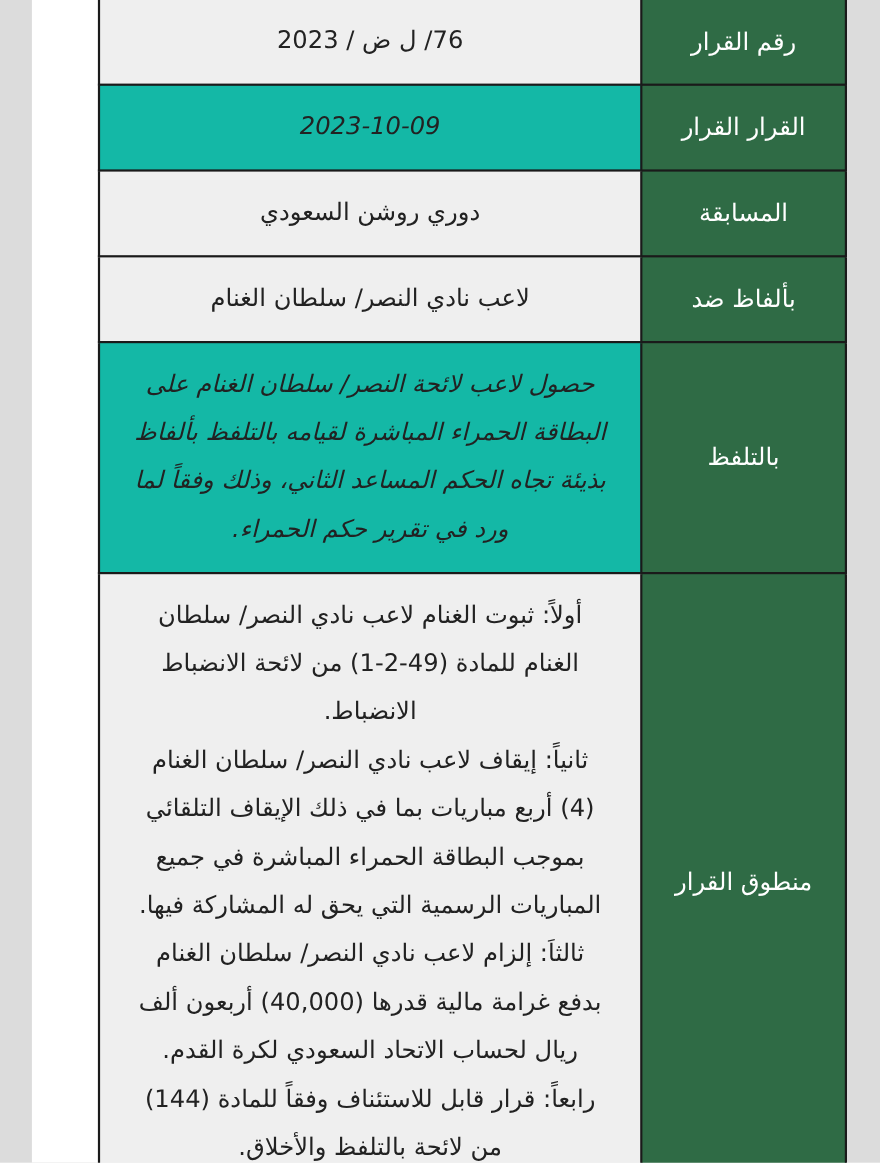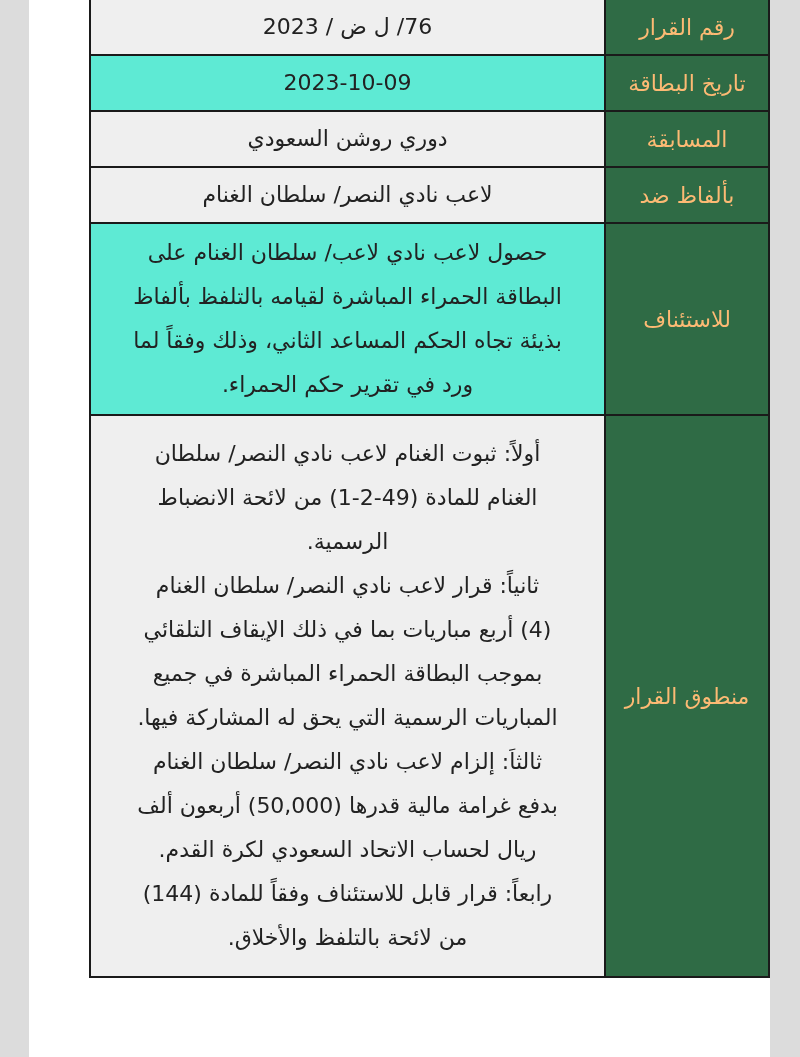--- a/index.html
+++ b/index.html
@@ -15,91 +15,91 @@
   }
   table.decision {
     position: absolute; left: 60px; top: -2px;
     width: 681px;
     border-collapse: collapse;
     direction: rtl;
     table-layout: fixed;
   }
   table.decision td {
     border: 2.5px solid #1a1a1a;
-    padding: 5px;
+    padding: 16px;
     vertical-align: middle;
     text-align: center;
   }
   td.label {
     width: 152px;
     background: #2f6b45;
-    color: #fdba74;
+    color: #ffffff;
     font-size: 22px;
   }
   td.value {
     background: #efefef;
     color: #222222;
     font-size: 22px;
     line-height: 44px;
     padding: 2px 8px;
   }
-  td.value.alt { background: #5eead4; }
+  td.value.alt { background: #14b8a6; font-style: italic; }
   .line { display: block; }
 </style>
 </head>
 <body>
 
 <div class="page">
   <table class="decision">
     <tbody>
         <tr style="height:48px">
       <td class="label">رقم القرار</td>
       <td class="value">
         <span class="line">76/ ل ض / 2023</span>
       </td>
     </tr>
     <tr style="height:52px">
-      <td class="label">تاريخ البطاقة</td>
+      <td class="label">القرار القرار</td>
       <td class="value alt">
         <span class="line">2023-10-09</span>
       </td>
     </tr>
     <tr style="height:51px">
       <td class="label">المسابقة</td>
       <td class="value">
         <span class="line">دوري روشن السعودي</span>
       </td>
     </tr>
     <tr style="height:50px">
       <td class="label">بألفاظ ضد</td>
       <td class="value">
         <span class="line">لاعب نادي النصر/ سلطان الغنام</span>
       </td>
     </tr>
     <tr style="height:192px">
-      <td class="label">للاستئناف</td>
+      <td class="label">بالتلفظ</td>
       <td class="value alt">
-        <span class="line">حصول لاعب نادي لاعب/ سلطان الغنام على</span>
+        <span class="line">حصول لاعب لائحة النصر/ سلطان الغنام على</span>
         <span class="line">البطاقة الحمراء المباشرة لقيامه بالتلفظ بألفاظ</span>
         <span class="line">بذيئة تجاه الحكم المساعد الثاني، وذلك وفقاً لما</span>
         <span class="line">ورد في تقرير حكم الحمراء.</span>
       </td>
     </tr>
     <tr style="height:562px">
       <td class="label">منطوق القرار</td>
       <td class="value">
         <span class="line">أولاً: ثبوت الغنام لاعب نادي النصر/ سلطان</span>
         <span class="line">الغنام للمادة (49-2-1) من لائحة الانضباط</span>
-        <span class="line">الرسمية.</span>
-        <span class="line">ثانياً: قرار لاعب نادي النصر/ سلطان الغنام</span>
+        <span class="line">الانضباط.</span>
+        <span class="line">ثانياً: إيقاف لاعب نادي النصر/ سلطان الغنام</span>
         <span class="line">(4) أربع مباريات بما في ذلك الإيقاف التلقائي</span>
         <span class="line">بموجب البطاقة الحمراء المباشرة في جميع</span>
         <span class="line">المباريات الرسمية التي يحق له المشاركة فيها.</span>
         <span class="line">ثالثاَ: إلزام لاعب نادي النصر/ سلطان الغنام</span>
-        <span class="line">بدفع غرامة مالية قدرها (50,000) أربعون ألف</span>
+        <span class="line">بدفع غرامة مالية قدرها (40,000) أربعون ألف</span>
         <span class="line">ريال لحساب الاتحاد السعودي لكرة القدم.</span>
         <span class="line">رابعاً: قرار قابل للاستئناف وفقاً للمادة (144)</span>
         <span class="line">من لائحة بالتلفظ والأخلاق.</span>
       </td>
     </tr>
   </tbody>
     </table>
 </div>
 
 </body></html>

